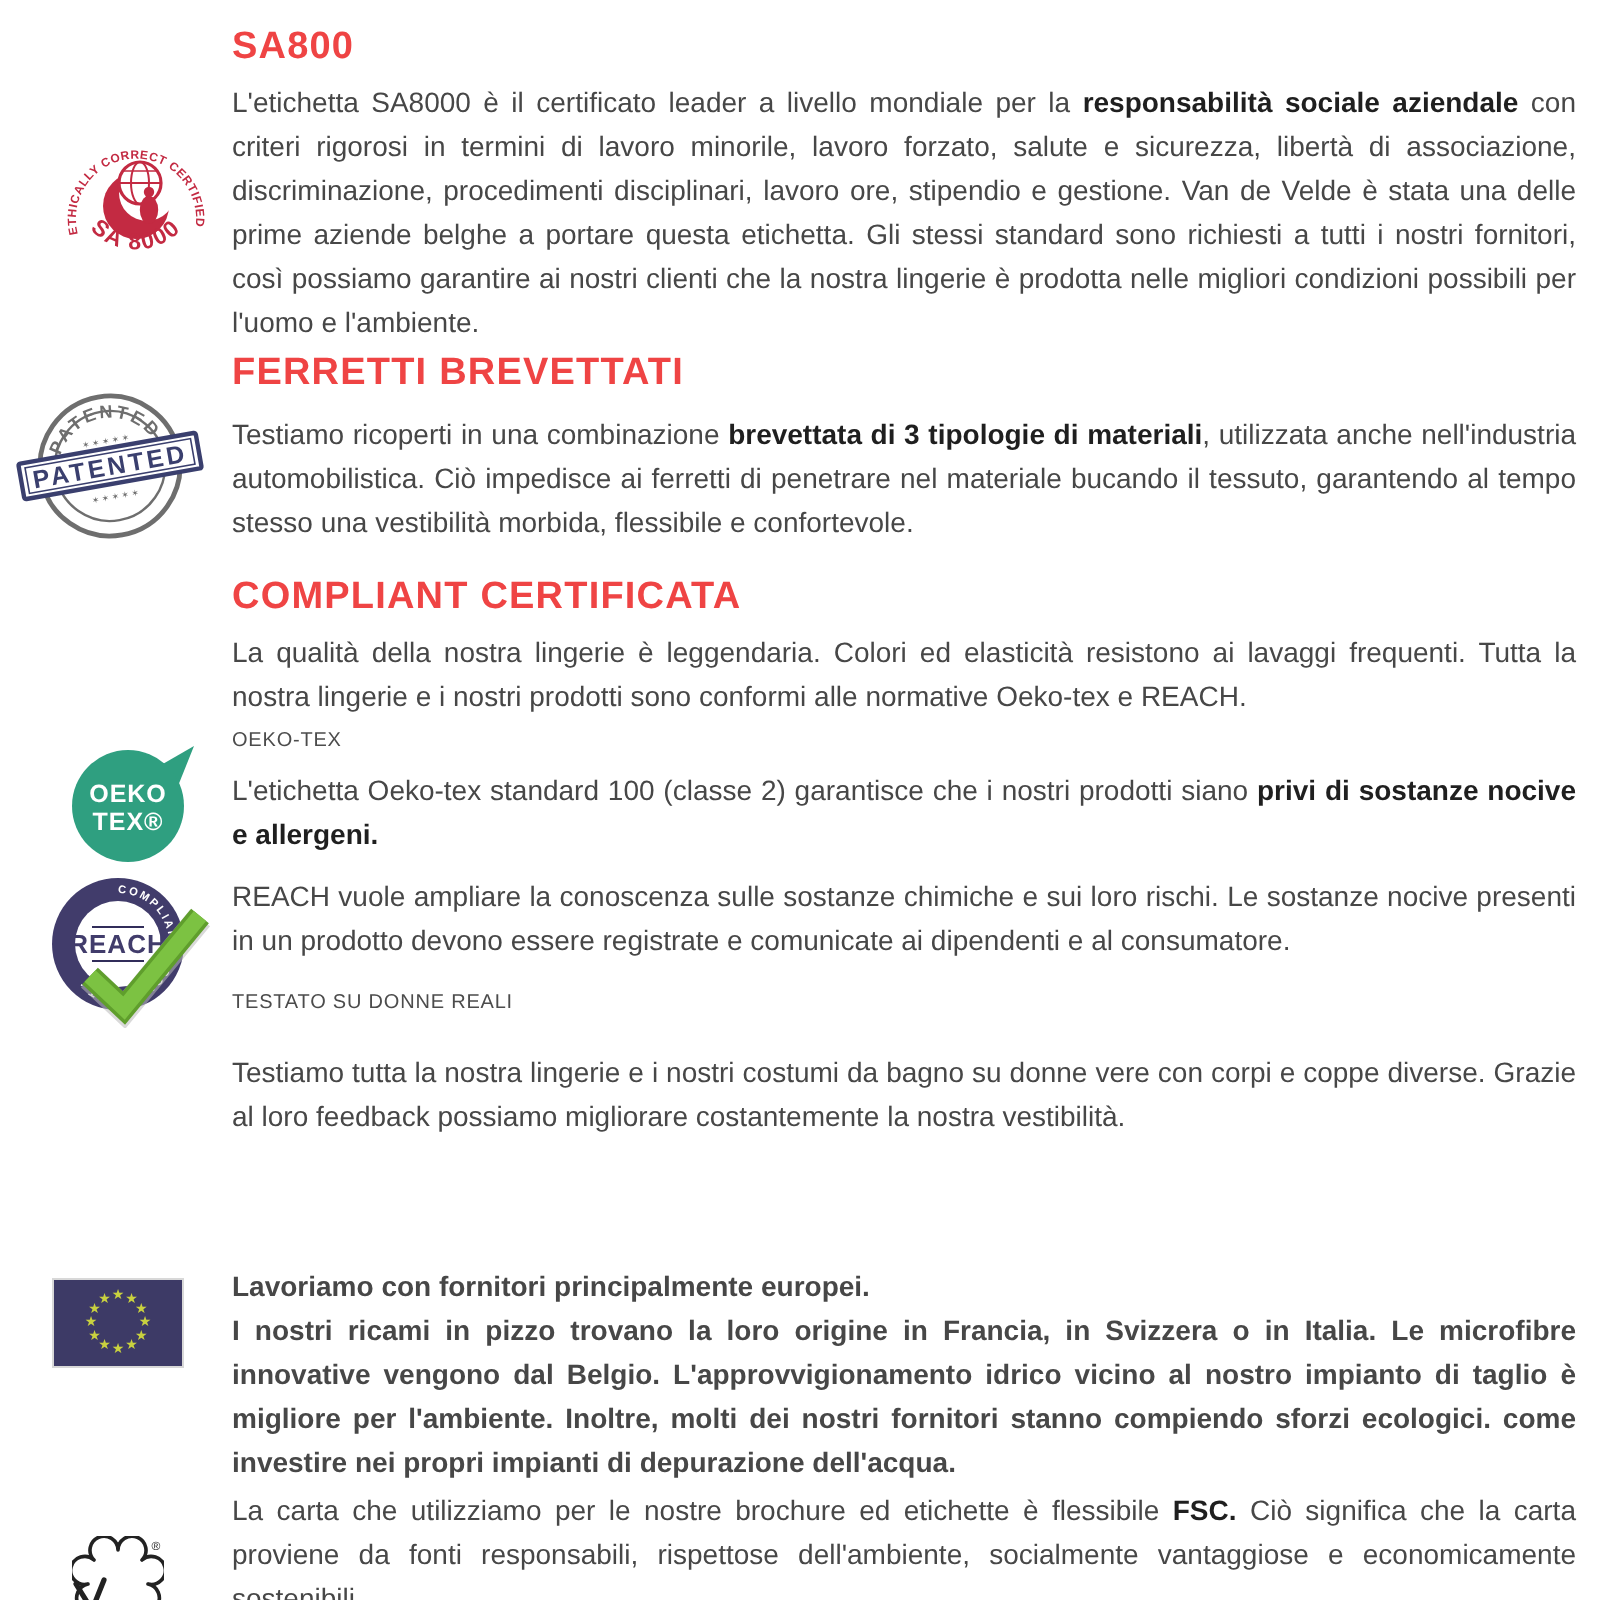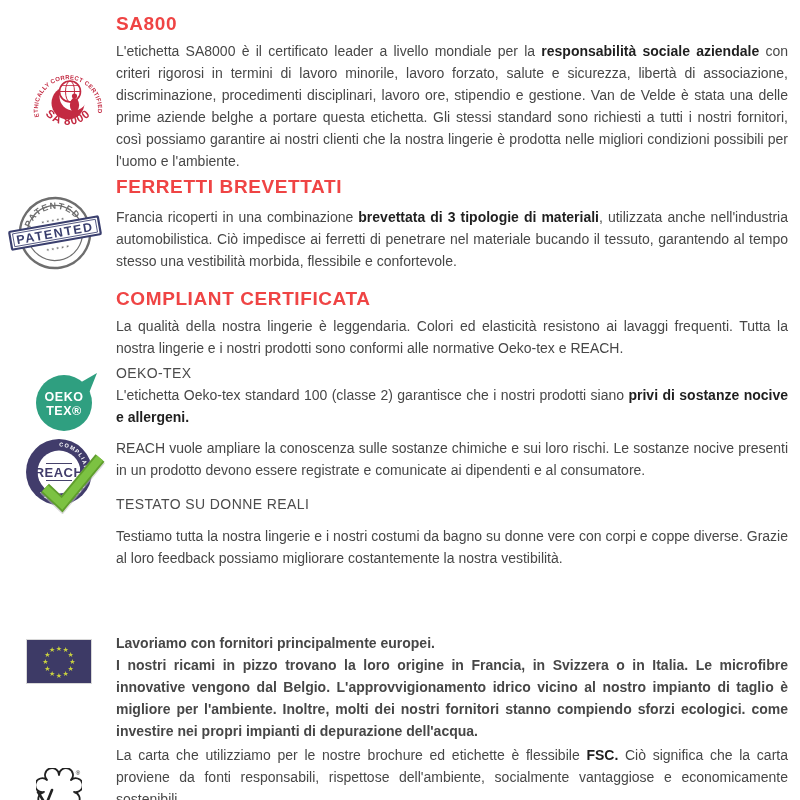--- a/index.html
+++ b/index.html
@@ -1,20 +1,20 @@
 <!DOCTYPE html>
 <html><head>
 <meta charset="utf-8">
 <style>
   html,body{margin:0;padding:0;background:#ffffff;}
   .page{position:relative;width:800px;height:800px;background:#ffffff;overflow:hidden;
         font-family:"Liberation Sans","DejaVu Sans",sans-serif;color:#474747;}
   .sec{position:absolute;left:116px;right:12px;}
   h2{margin:0;font-size:19px;font-weight:700;color:#ef4444;letter-spacing:.6px;}
-  .sublabel{margin:0;font-size:14px;font-weight:400;color:#4c4c4c;letter-spacing:.4px;}
+  .sublabel{margin:0;font-size:10px;font-weight:400;color:#4c4c4c;letter-spacing:.4px;}
   p.body{margin:0;font-size:14px;line-height:22px;text-align:justify;color:#474747;}
   p.body strong{font-weight:700;color:#1f1f1f;}
   p.intro{margin:0 0 0 0;font-size:14px;line-height:22px;color:#474747;}
   
   .s-sa-h{top:13px;}  .s-sa-p{top:40px;}
   .s-fe-h{top:176px;} .s-fe-p{top:206px;}
   .s-li-h{top:288px;} .s-li-p{top:315px;}
   .s-ok-l{top:365px;} .s-ok-p{top:384px;}
   .s-re-p{top:437px;}
   .s-te-l{top:496px;} .s-te-p{top:525px;}
@@ -138,21 +138,21 @@
       <path d="M2 24 L10 37 L16 22" fill="none" stroke="#222222" stroke-width="2.6" stroke-linecap="round" stroke-linejoin="round"></path>
       <text x="42" y="7" font-size="6" text-anchor="middle" fill="#222222">®</text>
       <text x="23" y="55" class="serif-txt" font-size="13.5" letter-spacing="2.5" text-anchor="middle" fill="#222222">FSC</text>
     </svg>
   </div>
 
   <h2 class="sec s-sa-h">SA800</h2>
   <p class="body sec s-sa-p"><span>L'etichetta SA8000 è il certificato leader a livello mondiale per la </span><strong>responsabilità sociale aziendale</strong><span> con criteri rigorosi in termini di lavoro minorile, lavoro forzato, salute e sicurezza, libertà di associazione, discriminazione, procedimenti disciplinari, lavoro ore, stipendio e gestione. Van de Velde è stata una delle prime aziende belghe a portare questa etichetta.  Gli stessi standard sono richiesti a tutti i nostri fornitori, così possiamo garantire ai nostri clienti che la nostra lingerie è prodotta nelle migliori condizioni possibili per l'uomo e l'ambiente.</span></p>
 
   <h2 class="sec s-fe-h">FERRETTI BREVETTATI</h2>
-  <p class="body sec s-fe-p"><span>Francia ricoperti in una combinazione </span><strong>brevettata di 3 tipologie di materiali</strong><span>, utilizzata anche nell'industria automobilistica. Ciò impedisce ai ferretti di penetrare nel materiale bucando il tessuto, garantendo al tempo stesso una vestibilità morbida, flessibile e confortevole.</span></p>
+  <p class="body sec s-fe-p"><span>Testiamo ricoperti in una combinazione </span><strong>brevettata di 3 tipologie di materiali</strong><span>, utilizzata anche nell'industria automobilistica. Ciò impedisce ai ferretti di penetrare nel materiale bucando il tessuto, garantendo al tempo stesso una vestibilità morbida, flessibile e confortevole.</span></p>
 
   <h2 class="sec s-li-h">COMPLIANT CERTIFICATA</h2>
   <p class="body sec s-li-p"><span>La qualità della nostra lingerie è leggendaria. Colori ed elasticità resistono ai lavaggi frequenti. Tutta la nostra lingerie e i nostri prodotti sono conformi alle normative Oeko-tex e REACH.</span></p>
 
   <p class="sublabel sec s-ok-l">OEKO-TEX</p>
   <p class="body sec s-ok-p"><span>L'etichetta Oeko-tex standard 100 (classe 2) garantisce che i nostri prodotti siano </span><strong>privi di sostanze nocive e allergeni.</strong></p>
 
   <p class="body sec s-re-p"><span>REACH vuole ampliare la conoscenza sulle sostanze chimiche e sui loro rischi. Le sostanze nocive presenti in un prodotto devono essere registrate e comunicate ai dipendenti e al consumatore.</span></p>
 
   <p class="sublabel sec s-te-l">TESTATO SU DONNE REALI</p>

